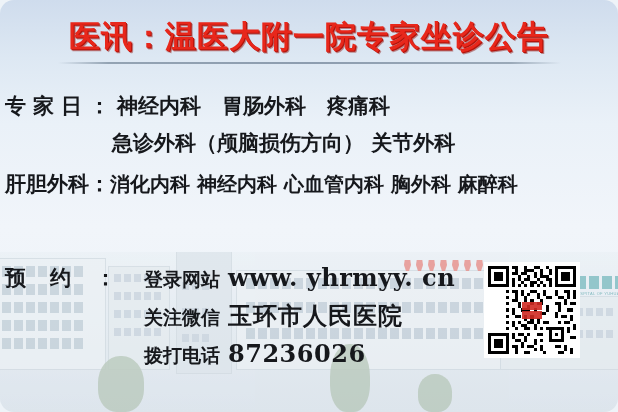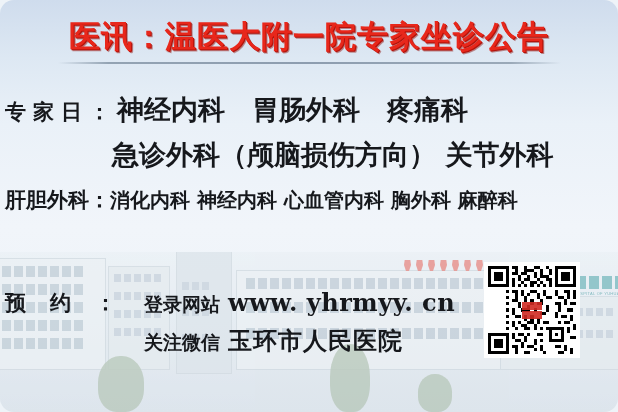--- a/index.html
+++ b/index.html
@@ -49,32 +49,32 @@
   
   .info{position:absolute;left:0;top:92px;width:618px;}
   .row{display:flex;align-items:baseline;white-space:nowrap;}
   .lbl{
     font-family:"DejaVu Sans","Liberation Sans",sans-serif;
     font-size:21px;font-weight:700;color:#16181c;flex:none;
   }
   .lbl.sp{letter-spacing:7px;}
   .vals{
     font-family:"DejaVu Sans","Liberation Sans",sans-serif;
-    font-size:27px;font-weight:700;color:#16181c;
+    font-size:21px;font-weight:700;color:#16181c;
   }
   .r1{padding-left:5px;margin-bottom:9px;}
   .r1 .vals{letter-spacing:0;}
   .r2{padding-left:112px;margin-bottom:13px;}
   .r3{padding-left:5px;margin-bottom:9px;}
   .r4{padding-left:112px;}
   .r3 .vals,.r4 .vals{font-size:20px;}
 
   
   .appt{position:absolute;left:0;top:263px;width:618px;}
-  .appt .head{display:flex;align-items:flex-start;padding-left:5px;margin-top:25px;}
+  .appt .head{display:flex;align-items:flex-start;padding-left:5px;}
   .appt .lbl2{
     font-family:"DejaVu Sans","Liberation Sans",sans-serif;
     font-size:21px;font-weight:700;color:#16181c;letter-spacing:24px;flex:none;
     padding-top:1px;
   }
   .lines{display:flex;flex-direction:column;gap:7px;padding-left:4px;}
   .line{display:flex;align-items:baseline;white-space:nowrap;}
   .k{font-family:"DejaVu Sans","Liberation Sans",sans-serif;font-size:19px;font-weight:700;color:#16181c;}
   .v{font-family:"DejaVu Serif","Liberation Serif",serif;font-size:24px;font-weight:700;color:#16181c;margin-left:8px;letter-spacing:.5px;}
   .v.cn{font-family:"DejaVu Sans","Liberation Sans",sans-serif;letter-spacing:1px;}
@@ -345,20 +345,24 @@
         <div class="line">
           <span class="k">登录网站</span>
           <span class="v">www. yhrmyy. cn</span>
         </div>
 
         <div class="line">
           <span class="k">关注微信</span>
           <span class="v cn">玉环市人民医院</span>
         </div>
 
+        <div class="line">
+          <span class="k">拨打电话</span>
+          <span class="v">87236026</span>
+        </div>
 
       </div>
     </div>
   </div>
 
   <div class="qrwrap">
     <div class="qr">
       <svg viewBox="0 0 29 29" shape-rendering="crispEdges" aria-hidden="true">
         <rect width="29" height="29" fill="#ffffff"></rect>
         <g fill="#000000">

